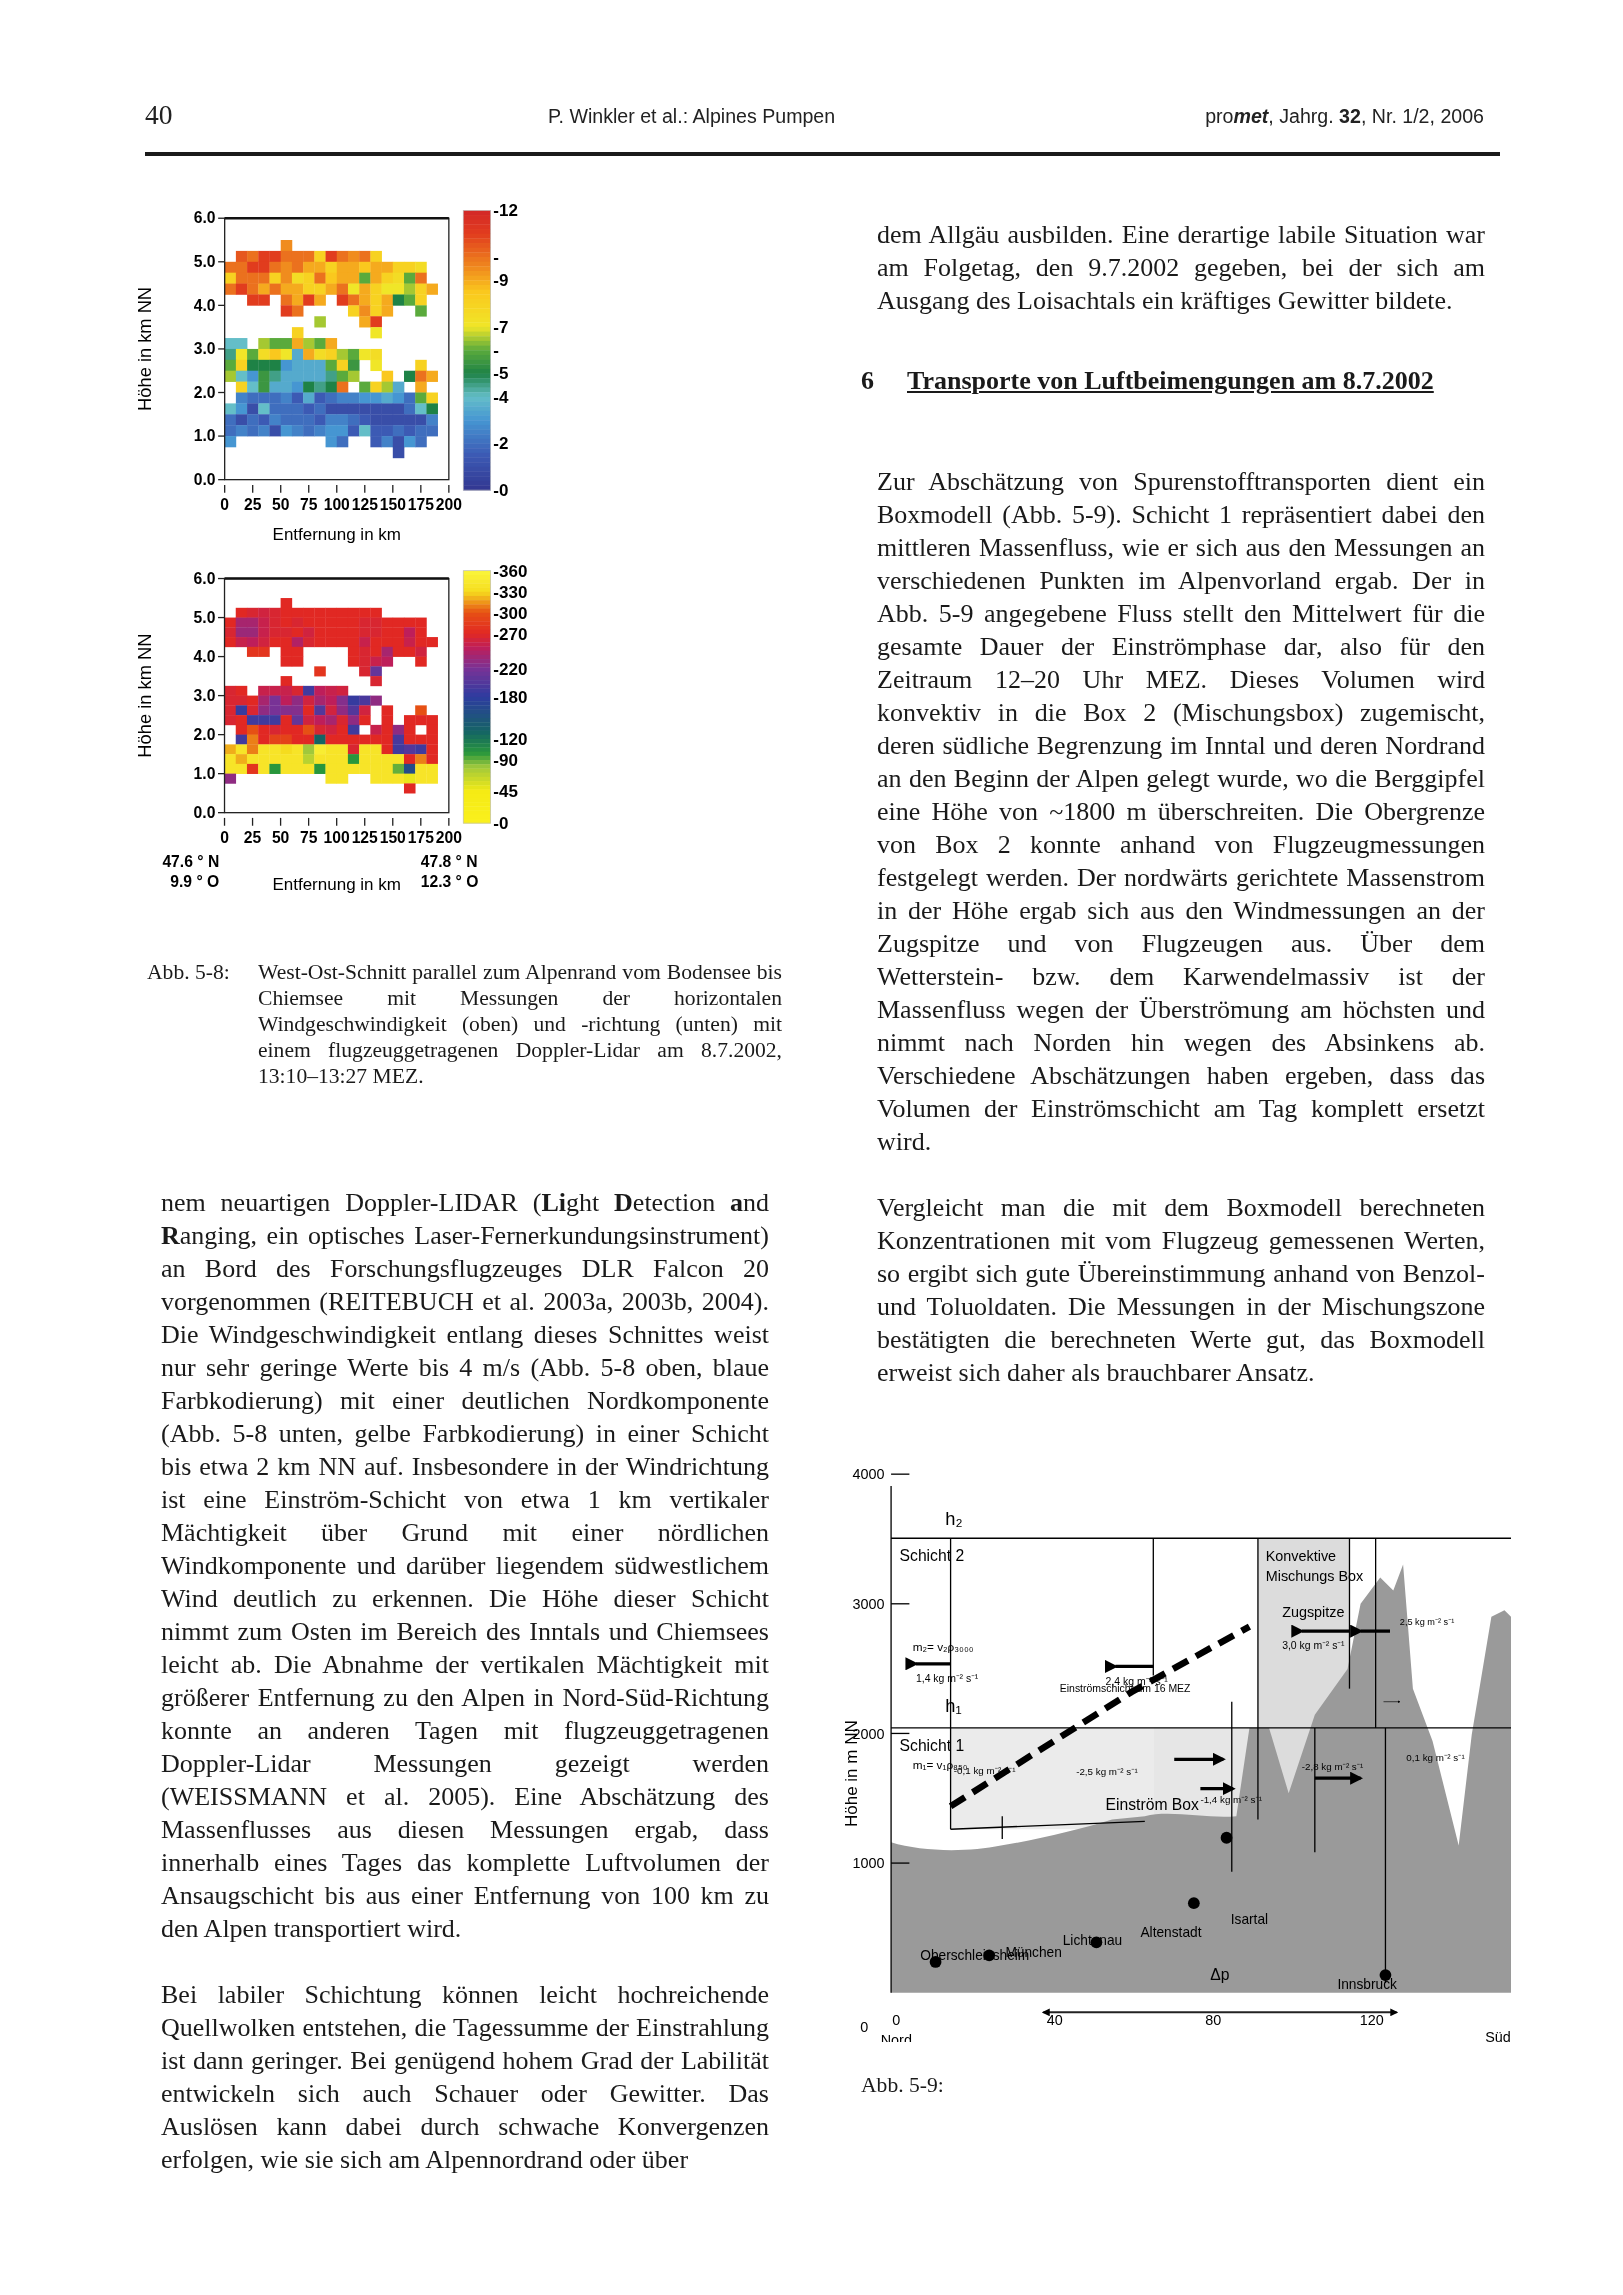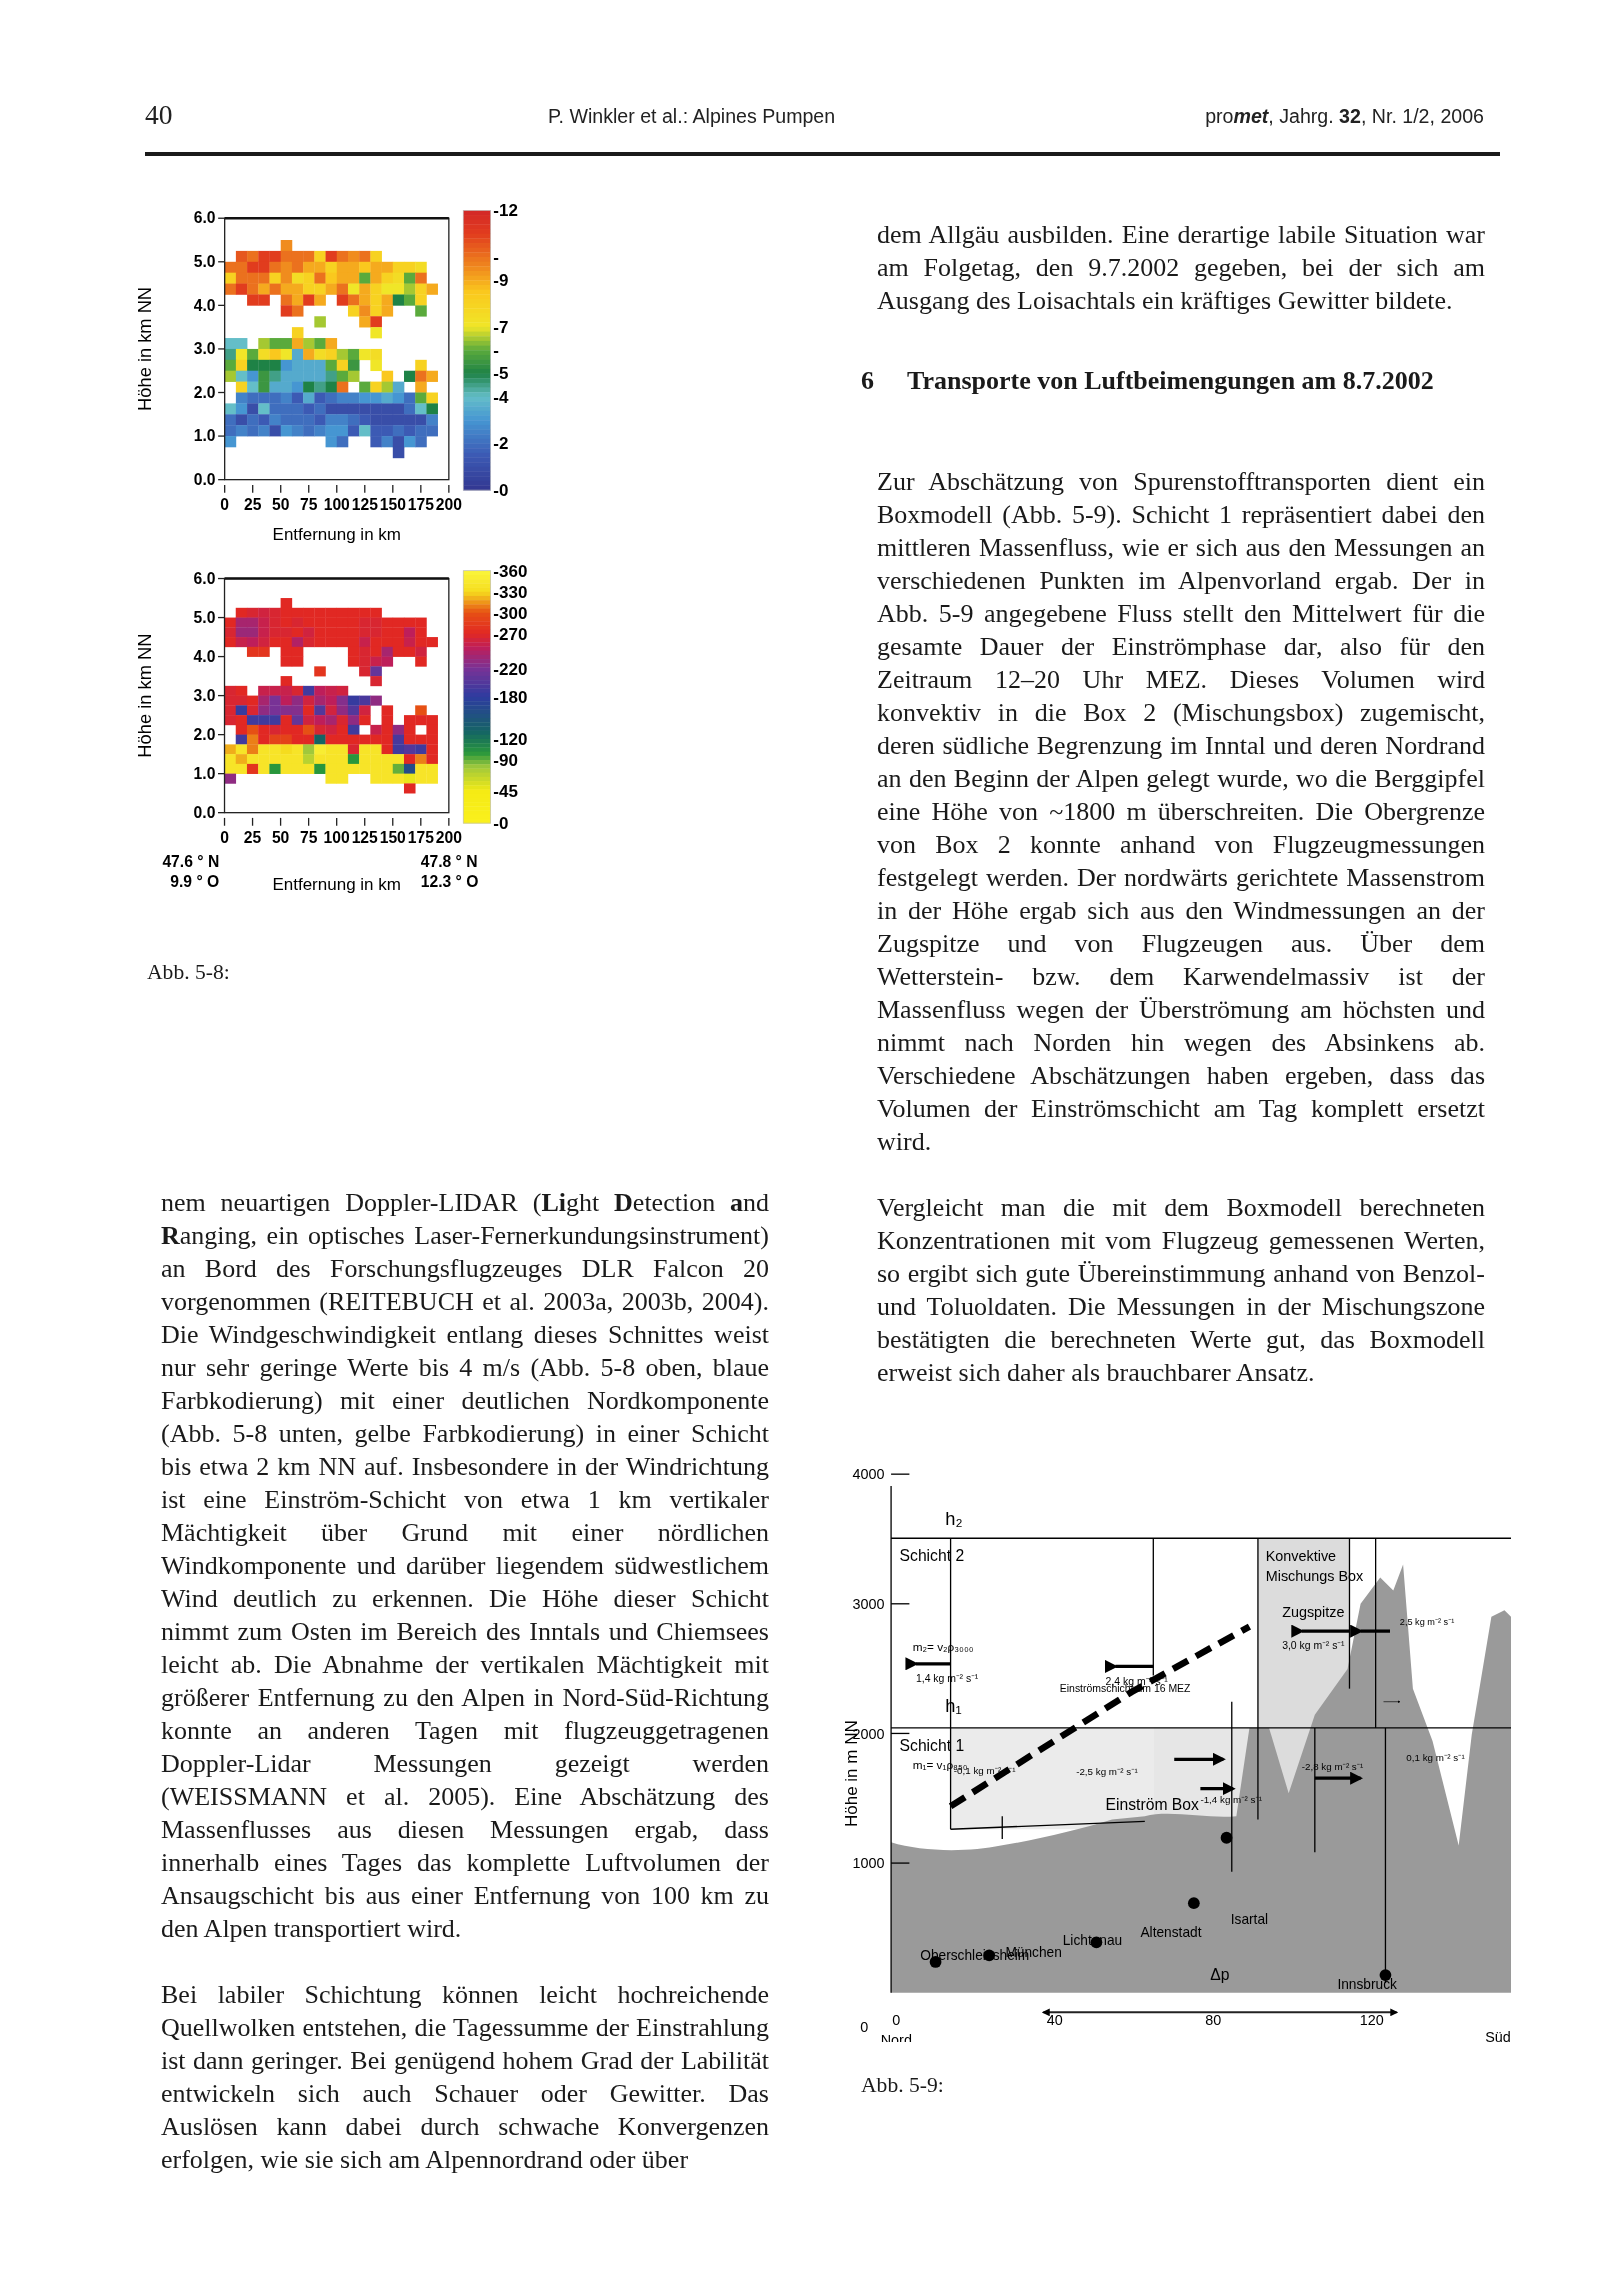--- a/index.html
+++ b/index.html
@@ -15,21 +15,21 @@
   .body-text { position:absolute; font-family:"Liberation Serif", serif; font-size:26px; line-height:33px; text-align:justify; }
   .body-text p { margin:16px; }
   .body-text p + p { margin-top:33px; }
   .col-left { left:145px; width:640px; }
   .col-right { left:861px; width:640px; }
 
   .caption { position:absolute; font-family:"Liberation Serif", serif; font-size:21.6px; line-height:26px; }
   .caption .lbl { position:absolute; left:0; top:0; }
   .caption .txt { position:absolute; left:111px; right:0; top:0; text-align:justify; }
 
-  .section-h { position:absolute; left:861px; top:366px; font-family:"Liberation Serif", serif; font-size:26px; font-weight:bold; }
+  .section-h { position:absolute; left:861px; top:366px; font-family:"Liberation Serif", serif; font-size:26px; font-weight:bold;text-decoration:underline; }
   .section-h .num { display:inline-block; width:46px; }
 
   .chart { position:absolute; }
   svg text { font-family:"Liberation Sans", sans-serif; }
 </style>
 </head>
 <body>
 
 <div class="hdr pg">40</div>
 <div class="hdr mid">P. Winkler et al.: Alpines Pumpen</div>
@@ -758,20 +758,21 @@
       <text x="554" y="417" font-size="26" font-weight="bold">-0</text>
     </g>
     <text x="48" y="475" font-size="24" font-weight="bold">47.6 ° N</text>
     <text x="60" y="505" font-size="24" font-weight="bold">9.9 ° O</text>
     <text x="443" y="475" font-size="24" font-weight="bold">47.8 ° N</text>
     <text x="443" y="505" font-size="24" font-weight="bold">12.3 ° O</text>
   </svg>
 
 <div class="caption" style="left:147px;top:959px;width:635px;height:137px;">
   <span class="lbl">Abb. 5-8:</span>
+  <span class="txt">West-Ost-Schnitt parallel zum Alpenrand vom Bodensee bis Chiemsee mit Messungen der horizontalen Windgeschwindigkeit (oben) und -richtung (unten) mit einem flugzeuggetragenen Doppler-Lidar am 8.7.2002, 13:10–13:27 MEZ.</span>
 </div>
 
 <div class="body-text col-left" style="top:1170px;">
   <p><span>nem neuartigen Doppler-LIDAR (</span><b>Li</b><span>ght </span><b>D</b><span>etection </span><b>a</b><span>nd </span><b>R</b><span>anging, ein optisches Laser-Fernerkundungsinstrument) an Bord des Forschungsflugzeuges DLR Falcon 20 vorgenommen (REITEBUCH et al. 2003a, 2003b, 2004). Die Windgeschwindigkeit entlang dieses Schnittes weist nur sehr geringe Werte bis 4 m/s (Abb. 5-8 oben, blaue Farbkodierung) mit einer deutlichen Nordkomponente (Abb. 5-8 unten, gelbe Farbkodierung) in einer Schicht bis etwa 2 km NN auf. Insbesondere in der Windrichtung ist eine Einström-Schicht von etwa 1 km vertikaler Mächtigkeit über Grund mit einer nördlichen Windkomponente und darüber liegendem südwestlichem Wind deutlich zu erkennen. Die Höhe dieser Schicht nimmt zum Osten im Bereich des Inntals und Chiemsees leicht ab. Die Abnahme der vertikalen Mächtigkeit mit größerer Entfernung zu den Alpen in Nord-Süd-Richtung konnte an anderen Tagen mit flugzeuggetragenen Doppler-Lidar Messungen gezeigt werden (WEISSMANN et al. 2005). Eine Abschätzung des Massenflusses aus diesen Messungen ergab, dass innerhalb eines Tages das komplette Luftvolumen der Ansaugschicht bis aus einer Entfernung von 100 km zu den Alpen transportiert wird.</span></p>
   <p>Bei labiler Schichtung können leicht hochreichende Quellwolken entstehen, die Tagessumme der Einstrahlung ist dann geringer. Bei genügend hohem Grad der Labilität entwickeln sich auch Schauer oder Gewitter. Das Auslösen kann dabei durch schwache Konvergenzen erfolgen, wie sie sich am Alpennordrand oder über</p>
 </div>
 
 <div class="body-text col-right" style="top:202px;">
   <p>dem Allgäu ausbilden. Eine derartige labile Situation war am Folgetag, den 9.7.2002 gegeben, bei der sich am Ausgang des Loisachtals ein kräftiges Gewitter bildete.</p>
 </div>

